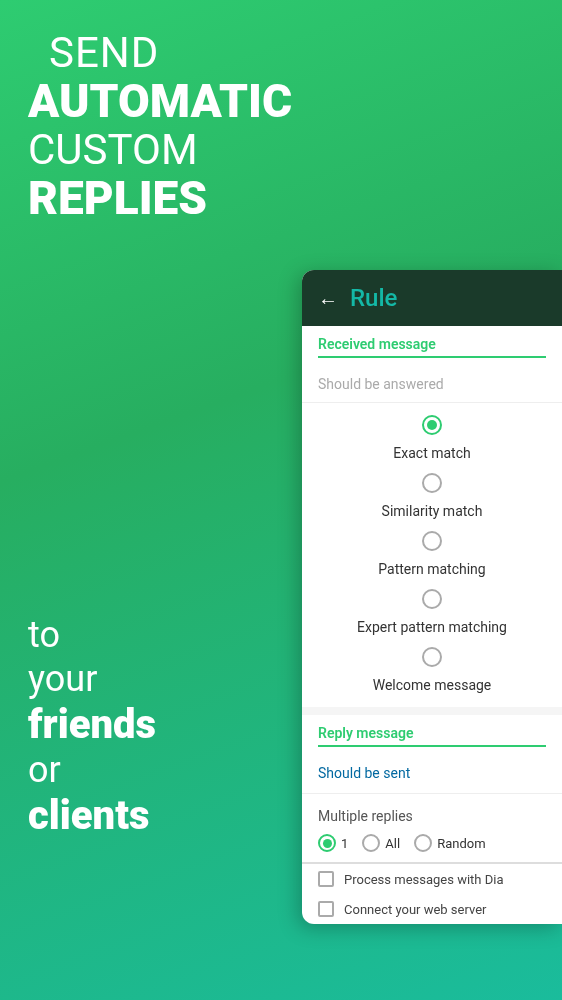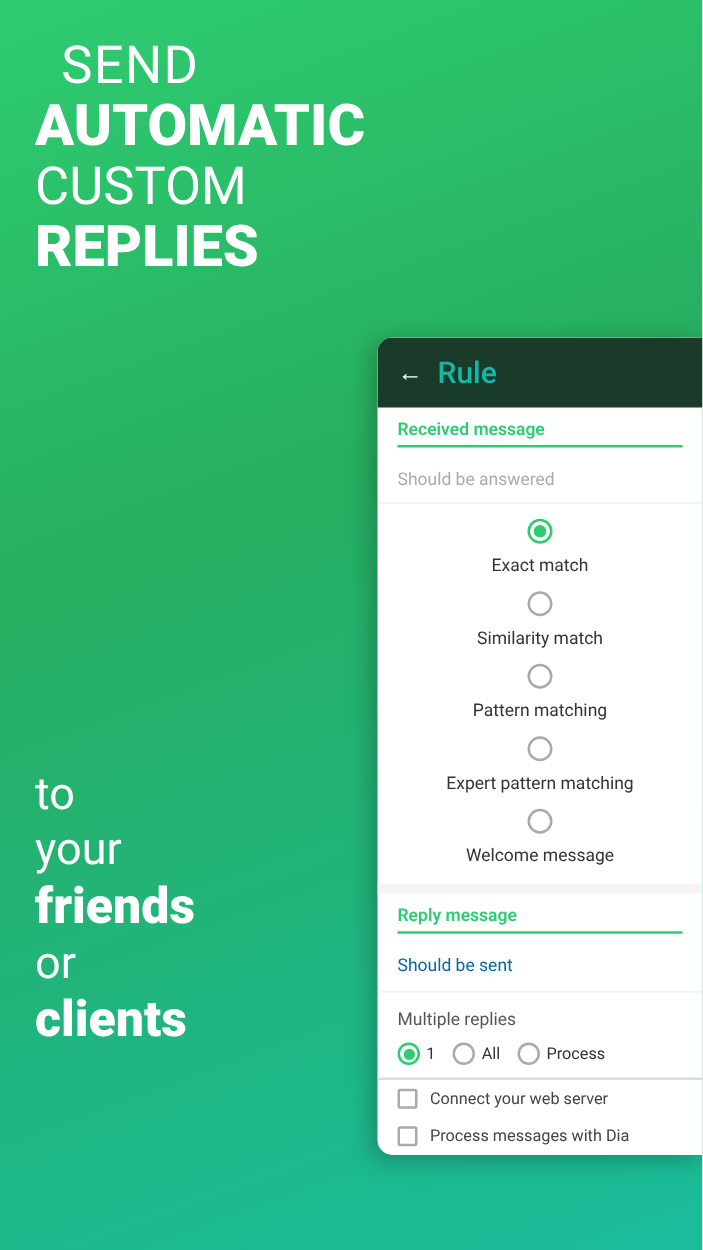--- a/index.html
+++ b/index.html
@@ -340,28 +340,28 @@
     <div class="mini-radio">
       <div class="mini-radio-circle selected"></div>
       <span class="mini-radio-label">1</span>
     </div>
     <div class="mini-radio">
       <div class="mini-radio-circle"></div>
       <span class="mini-radio-label">All</span>
     </div>
     <div class="mini-radio">
       <div class="mini-radio-circle"></div>
-      <span class="mini-radio-label">Process</span>
+      <span class="mini-radio-label">Random</span>
     </div>
   </div>
 
   <div class="section-gap2"></div>
 
+  <div class="checkbox-row">
+    <div class="checkbox-box"></div>
+    <span class="checkbox-label">Process messages with Dia</span>
+  </div>
   <div class="checkbox-row">
     <div class="checkbox-box"></div>
     <span class="checkbox-label">Connect your web server</span>
   </div>
-  <div class="checkbox-row">
-    <div class="checkbox-box"></div>
-    <span class="checkbox-label">Process messages with Dia</span>
-  </div>
 
 </div>
 
 </body></html>

